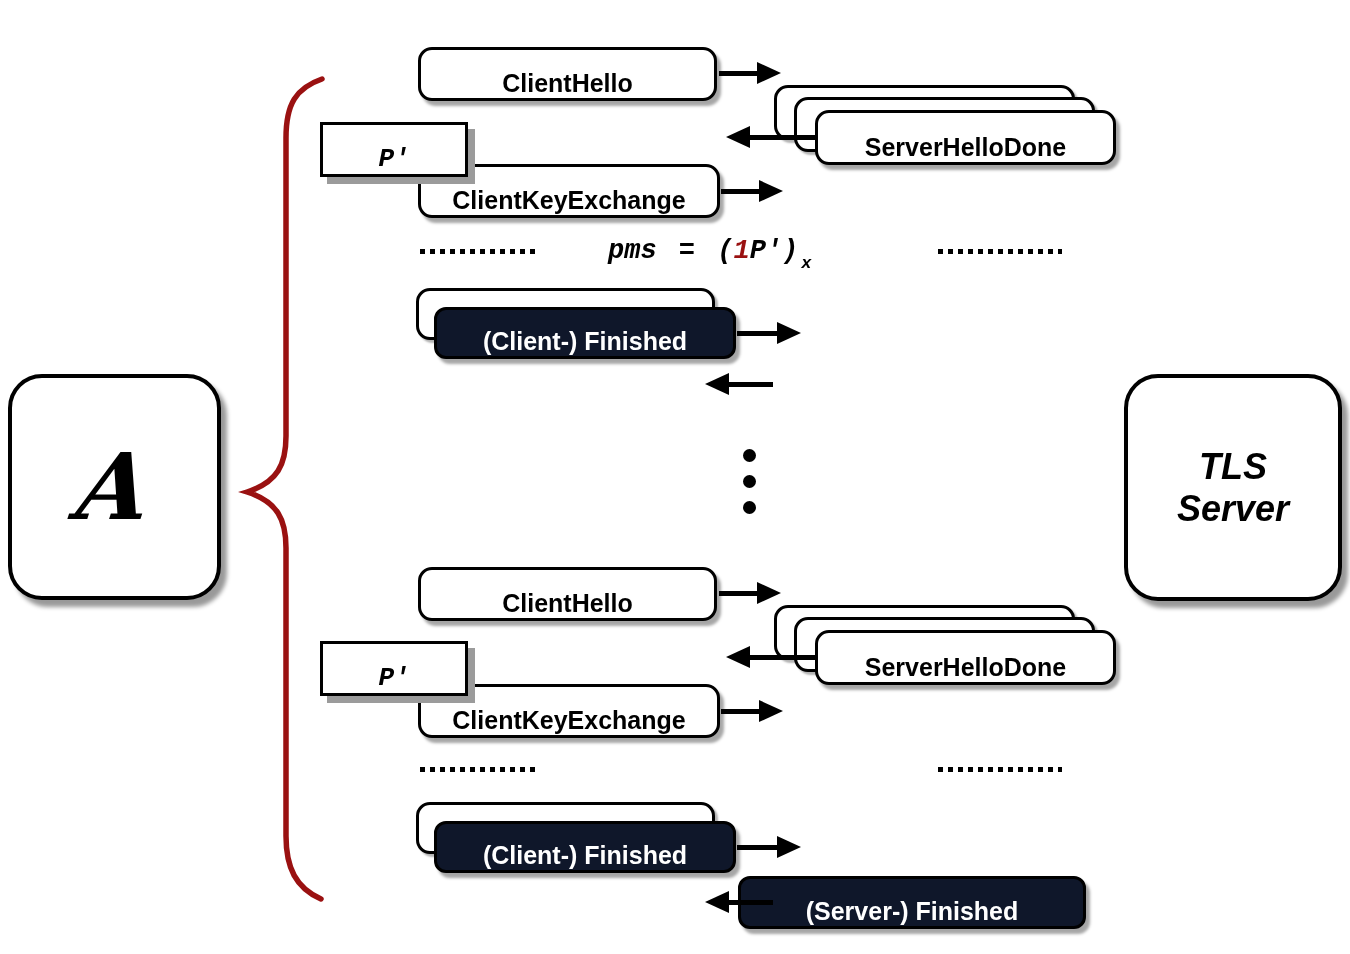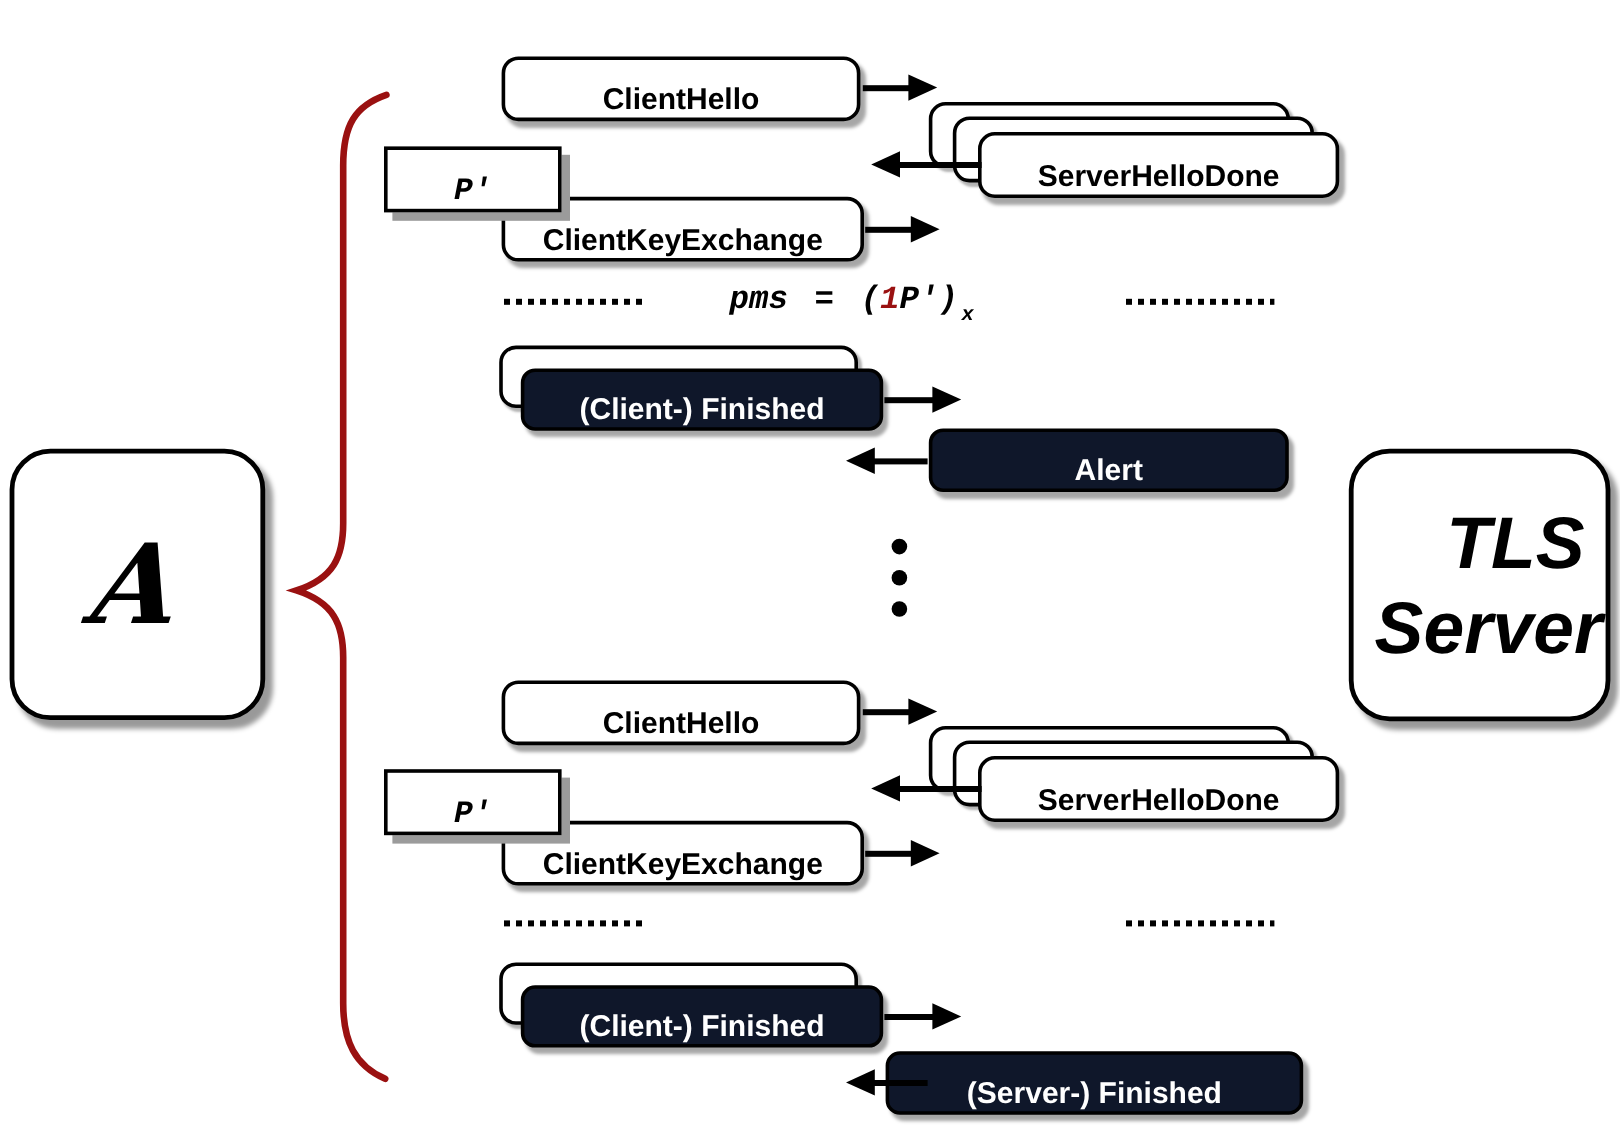--- a/index.html
+++ b/index.html
@@ -21,21 +21,21 @@
   .bigbox {
     position:absolute; background:#fff; border:4px solid #000; border-radius:34px;
     box-shadow:6px 7px 4px rgba(0,0,0,0.4);
     display:flex; align-items:center; justify-content:center; text-align:center;
   }
   .adv-symbol {
     font-family:"DejaVu Serif","Liberation Serif",serif; font-style:italic; font-weight:bold;
     font-size:92px; transform:skewX(-8deg); line-height:1;
   }
   .server-label {
-    font-weight:bold; font-style:italic; font-size:61px; line-height:1.15; width:175px;text-align:right;
+    font-weight:bold; font-style:italic; font-size:36px; line-height:1.15; width:175px;
   }
 
   
   .arrow { position:absolute; height:22px; }
   .arrow .shaft { position:absolute; top:9px; height:5px; background:#000; }
   .arrow.right .shaft { left:0; right:20px; }
   .arrow.left  .shaft { left:20px; right:0; }
   .arrow .head { position:absolute; top:0; width:0; height:0; }
   .arrow.right .head { right:0; border-left:24px solid #000; border-top:11px solid transparent; border-bottom:11px solid transparent; }
   .arrow.left  .head { left:0; border-right:24px solid #000; border-top:11px solid transparent; border-bottom:11px solid transparent; }
@@ -112,23 +112,20 @@
     <div class="stackpart" style="left:0; top:0; width:299px; height:52px;"></div>
     <div class="box red" style="left:18px; top:19px; width:302px; height:52px;">
       <span>(Client-) Finished</span>
     </div>
   </div>
   <div class="arrow right" style="left:737px; top:322px; width:64px;">
     <div class="shaft"></div>
     <div class="head"></div>
   </div>
 
-  <div class="box red" style="left:774px; top:357px; width:300px; height:53px;">
-    <span>Alert</span>
-  </div>
   <div class="arrow left" style="left:705px; top:373px; width:68px;">
     <div class="shaft"></div>
     <div class="head"></div>
   </div>
 
   <div class="dot" style="left:743px; top:449px;"></div>
   <div class="dot" style="left:743px; top:475px;"></div>
   <div class="dot" style="left:743px; top:501px;"></div>
 
   <div class="box" style="left:418px; top:567px; width:299px; height:54px;">

